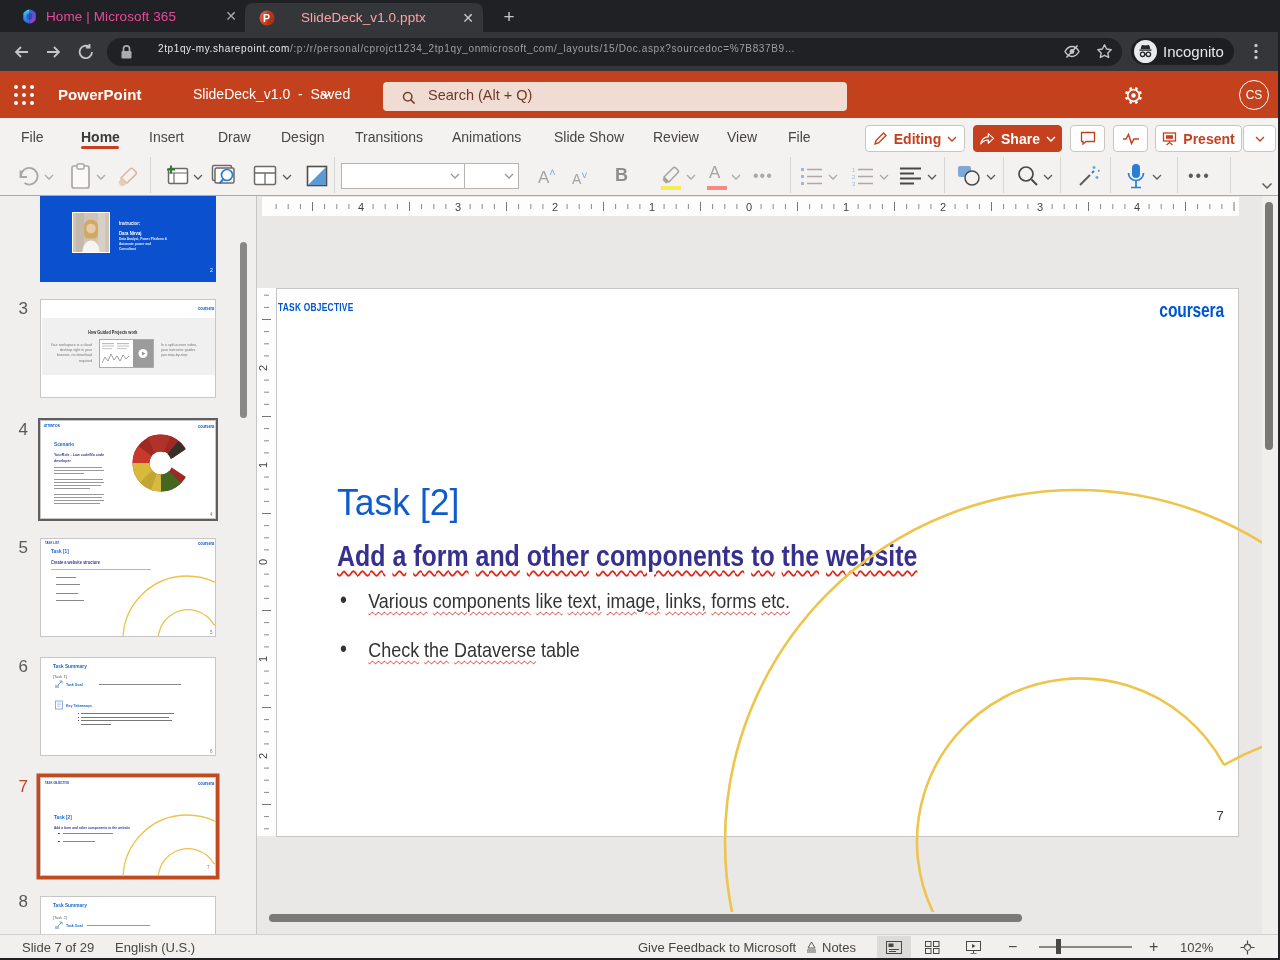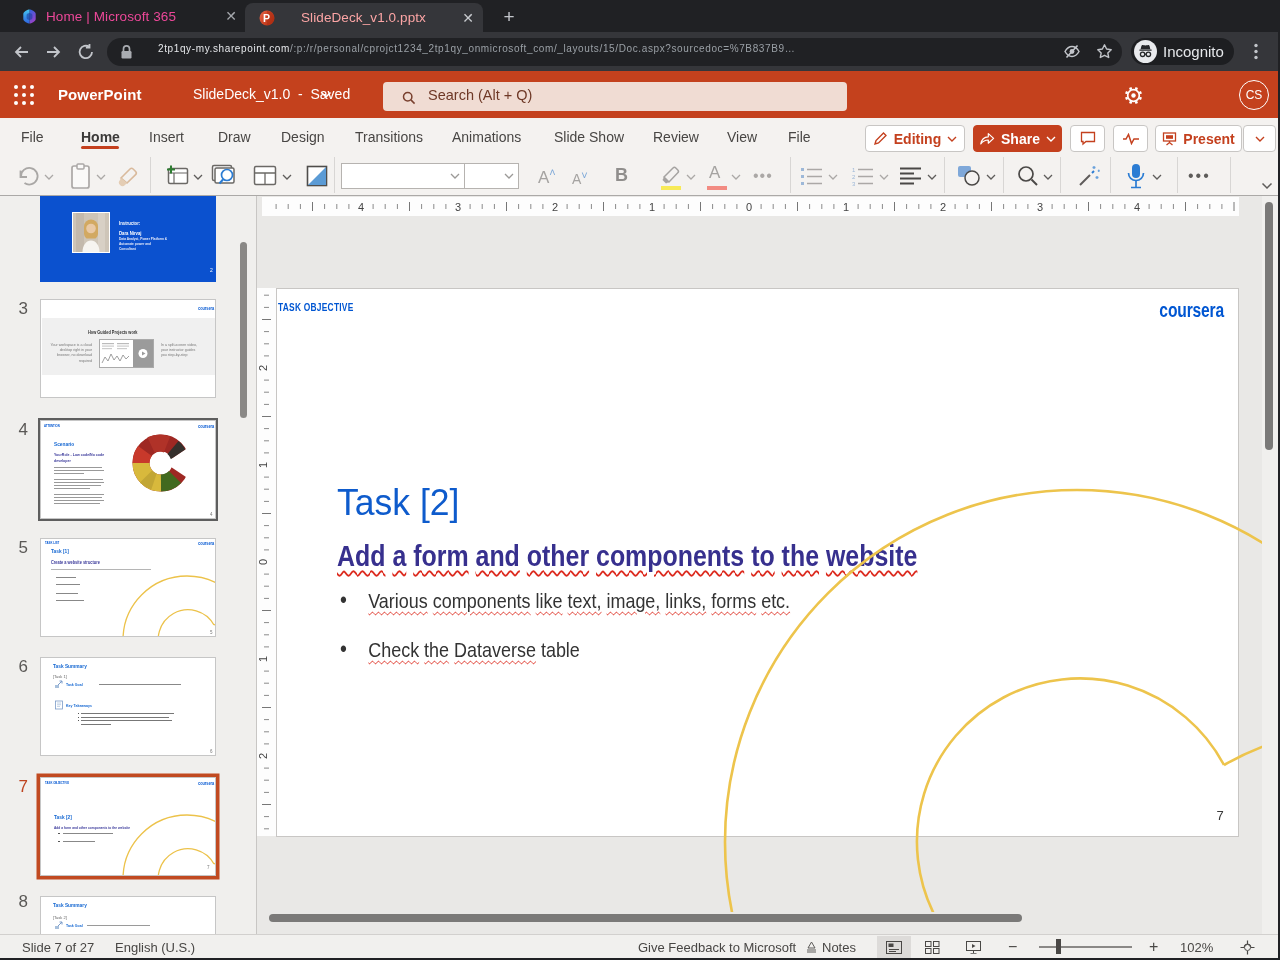--- a/index.html
+++ b/index.html
@@ -697,21 +697,21 @@
     <path d="M 967 569 A 161 161 0 0 0 679 722" stroke="#EDC44C" stroke-width="2.6" fill="none"></path>
     <path d="M 967 569 Q 990 556 1013 548" stroke="#EDC44C" stroke-width="2.6" fill="none"></path>
   </svg>
 
   <div class="abs" style="left:12px; top:718px; width:753px; height:8px; background:#7A7978; border-radius:4px;"></div>
   <div class="abs" style="left:1005px; top:0px; width:16px; height:738px; background:#F0EFED;"></div>
   <div class="abs" style="left:1008px; top:6px; width:8px; height:248px; background:#7A7978; border-radius:4px;"></div>
 </div>
 
 <div class="abs" id="statusbar">
-  <div class="abs" style="left:22px; top:5px;">Slide 7 of 27</div>
+  <div class="abs" style="left:22px; top:5px;">Slide 7 of 29</div>
   <div class="abs" style="left:115px; top:5px;">English (U.S.)</div>
   <div class="abs" style="left:638px; top:5px;">Give Feedback to Microsoft</div>
   <svg class="abs" style="left:805px; top:6px;" width="13" height="12" viewBox="0 0 13 12">
       <path d="M2 9 H11 M2 11 H11 M6.5 1 L10 7 H3 Z" stroke="#5E5C5A" stroke-width="1" fill="none"></path>
     </svg>
   <div class="abs" style="left:822px; top:5px;">Notes</div>
   <div class="abs" style="left:877px; top:1px; width:34px; height:22px; background:#DDDBD9;"></div>
   <svg class="abs" style="left:886px; top:6px;" width="16" height="13" viewBox="0 0 16 13">
       <rect x="0.5" y="0.5" width="15" height="12" stroke="#4A4846" fill="none"></rect>
       <rect x="2.5" y="2.5" width="5" height="3.5" fill="#4A4846"></rect>

